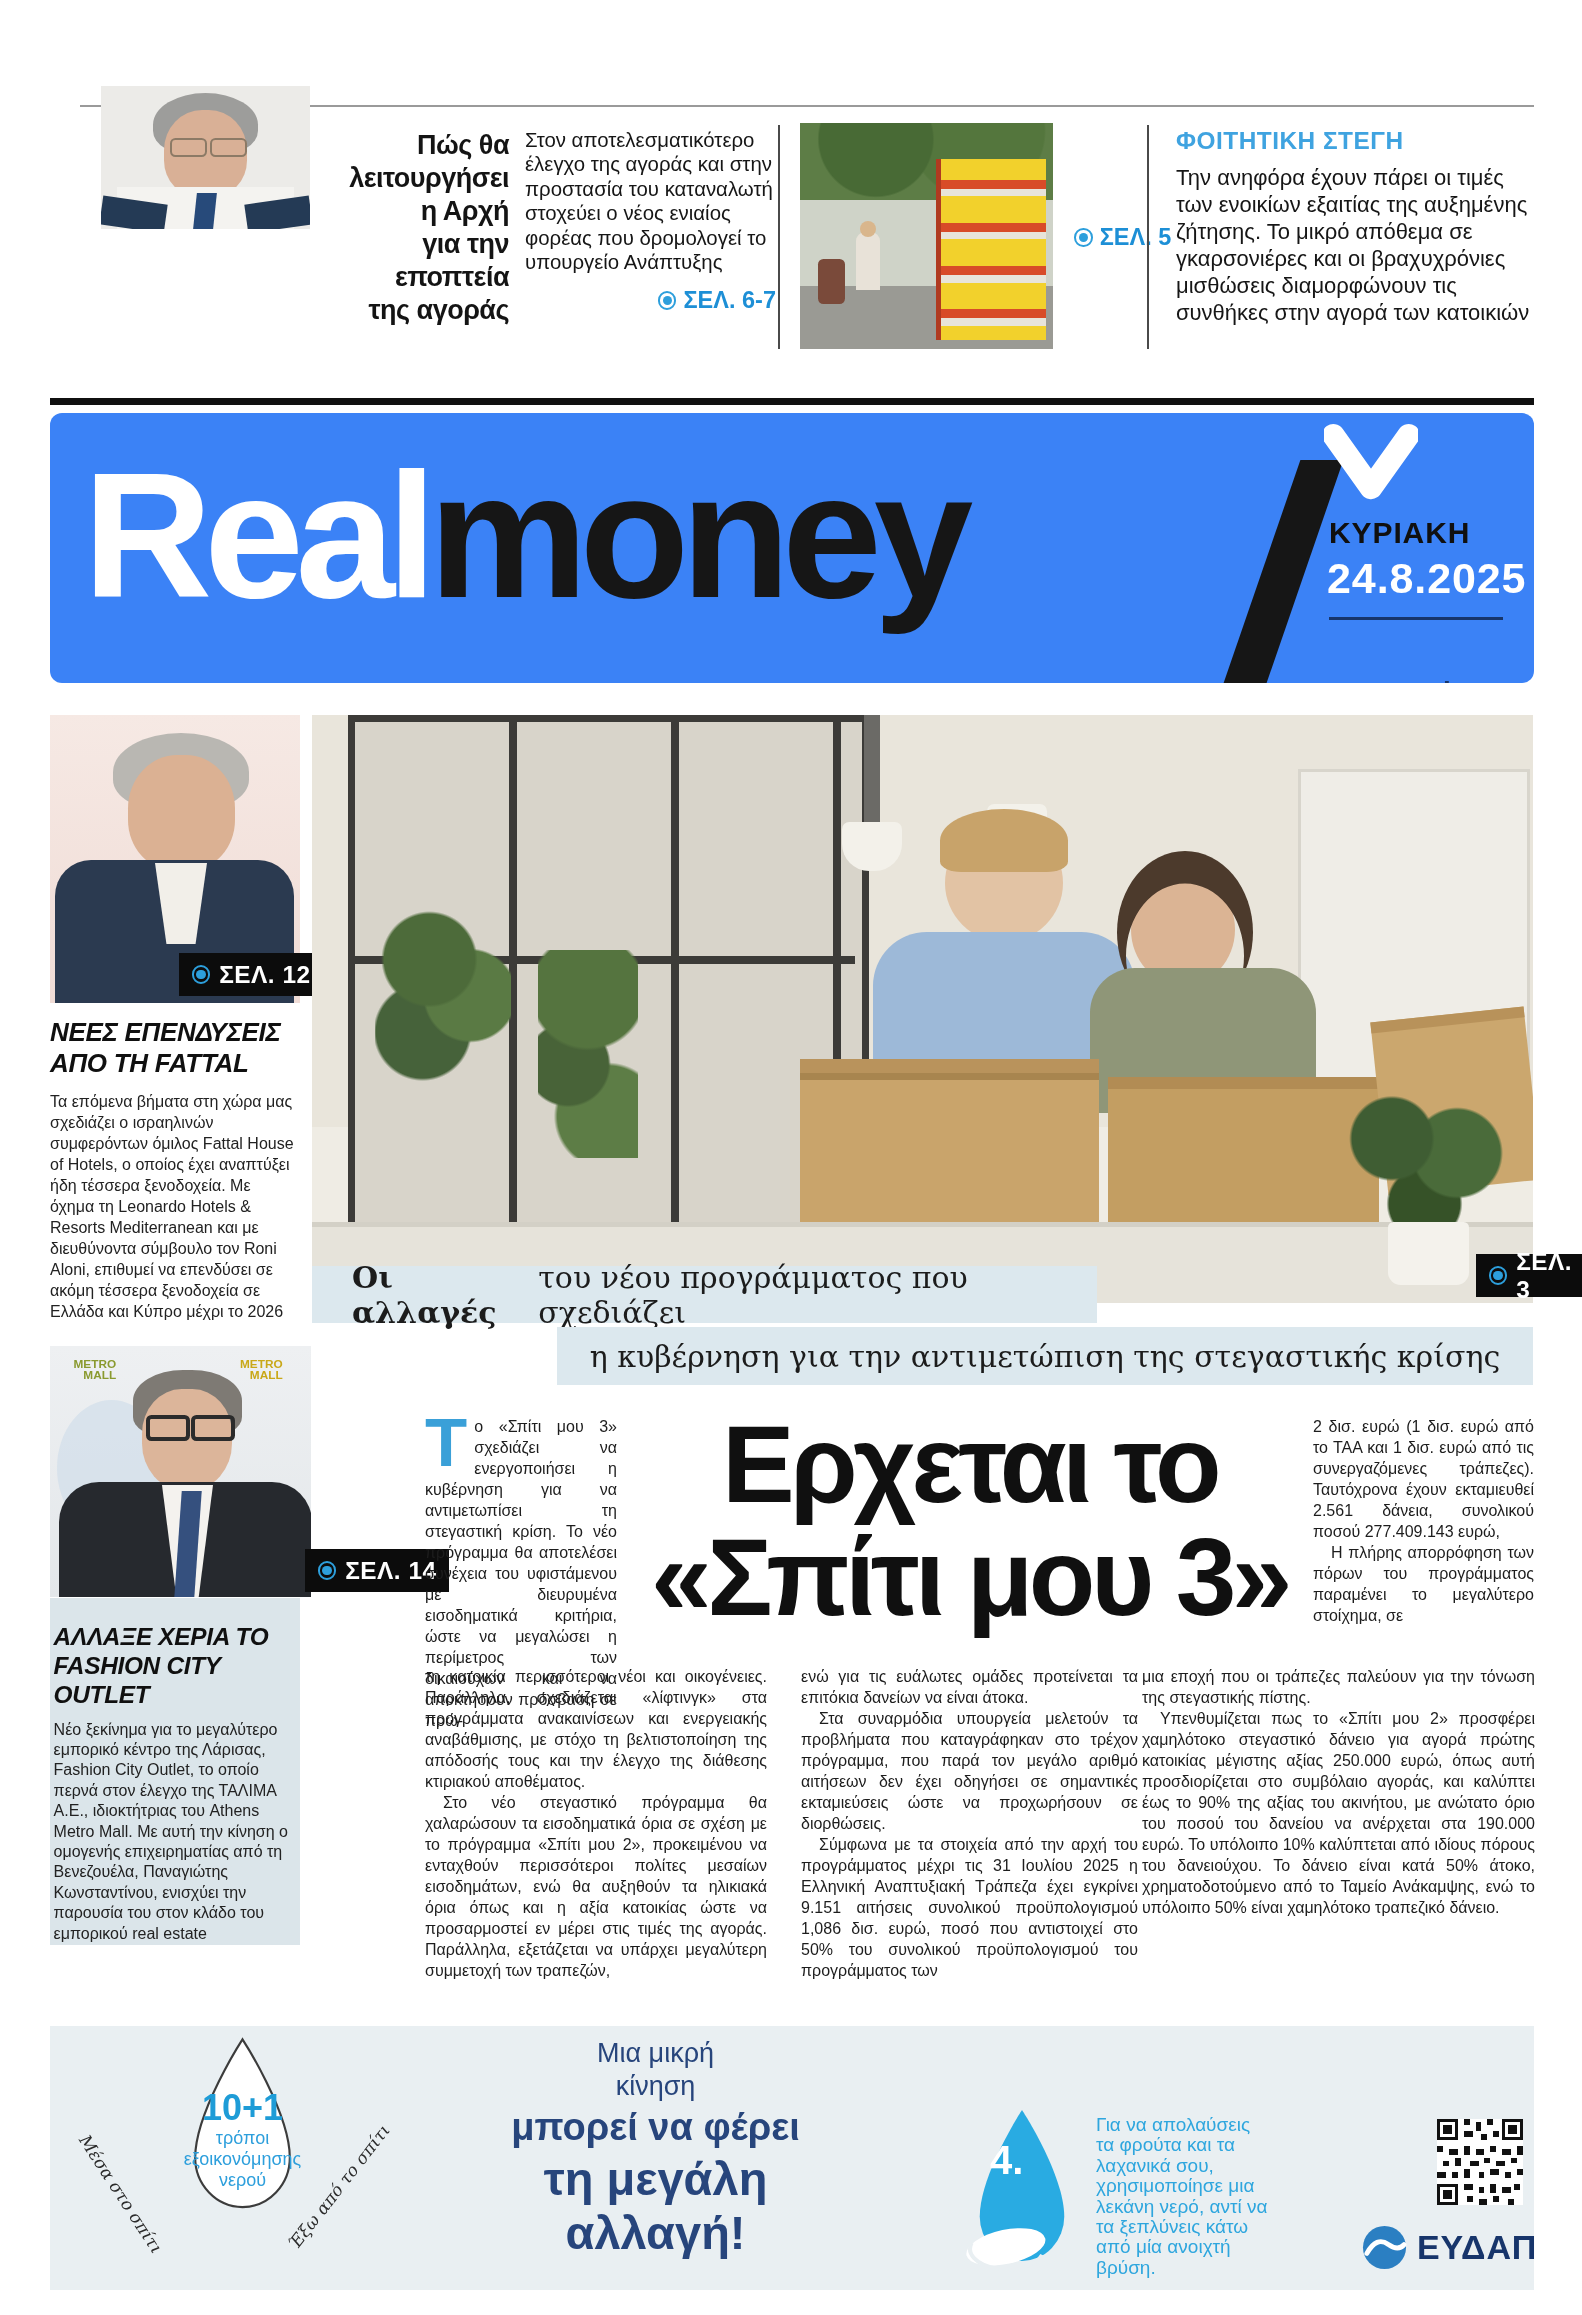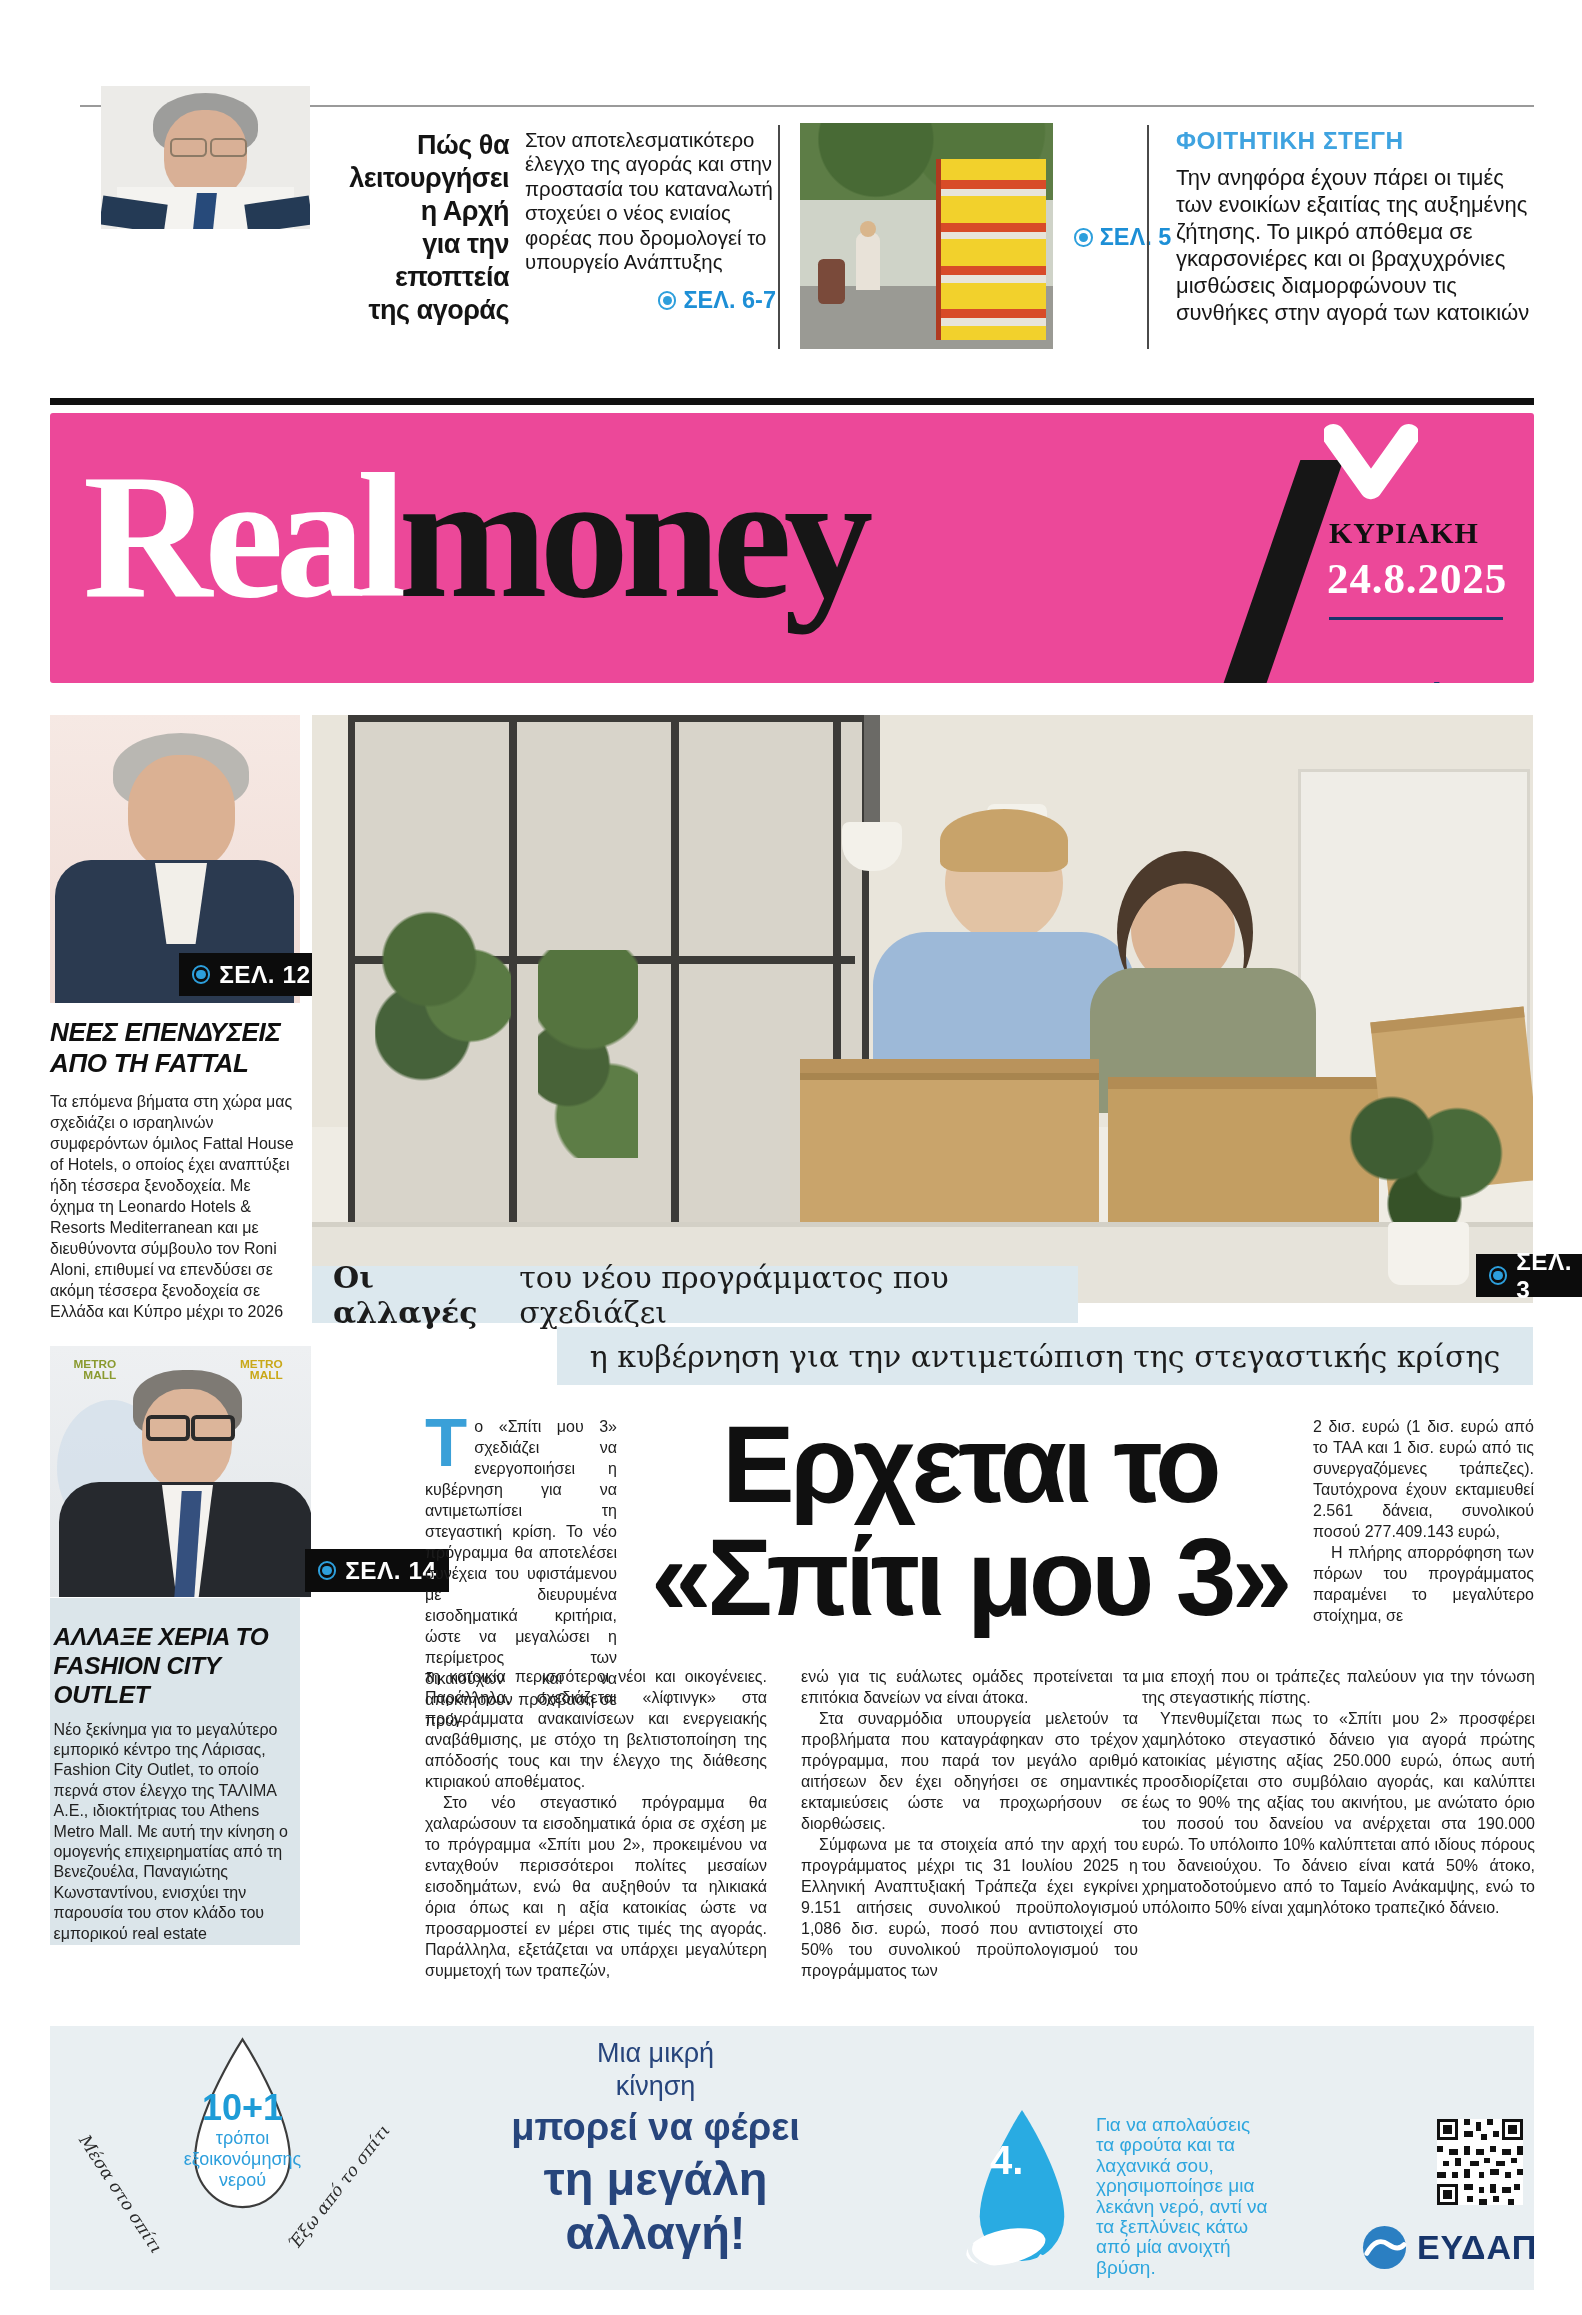--- a/index.html
+++ b/index.html
@@ -10,21 +10,21 @@
   .vrule{width:1.8px;background:#4a4a4a;}
   .top-headline{font-weight:800;font-size:27px;line-height:33px;text-align:right;color:#141414;letter-spacing:-0.5px;}
   .top-summary{font-size:20.4px;line-height:24.4px;color:#161616;}
   .pref-blue{display:inline-flex;align-items:center;gap:7.2px;color:#1d8fd6;font-weight:800;font-size:23.5px;}
   .bull{width:14.5px;height:14.5px;border:2.7px solid #2d9fdc;border-radius:50%;position:relative;display:inline-block;flex:none;}
   .bull::after{content:'';position:absolute;inset:2.7px;background:#2d9fdc;border-radius:50%;}
   .kicker{font-weight:800;font-size:24.4px;color:#3fa3e0;letter-spacing:0.5px;}
   .top-right-sum{font-size:22px;line-height:27px;margin-top:9px;color:#161616;}
   .black-rule{background:#101010;}
   
-  .masthead{background:#ec4899;border-radius:3px;overflow:hidden;font-family:Liberation Serif, serif;}
+  .masthead{background:#3b82f6;border-radius:12px;overflow:hidden;}
   .brand{font-size:179px;line-height:1;font-weight:800;letter-spacing:-8.1px;white-space:nowrap;}
   .brand .w{color:#ffffff;}
   .brand .b{color:#161616;}
   .slash{background:#161616;transform:skewX(-19deg);}
   .mast-day{font-weight:800;font-size:30px;color:#101010;letter-spacing:0.9px;}
   .mast-date{font-weight:800;font-size:43px;color:#ffffff;letter-spacing:0.9px;}
   .mast-line{background:#17356b;height:2.7px;}
   .mast-site{font-weight:700;font-size:28px;color:#17356b;margin-top:46px;}
   
   .badge-black{display:inline-flex;align-items:center;gap:9px;background:#0c0c0c;color:#fff;
@@ -192,21 +192,21 @@
   <div class="abs" style="left:796px;top:362px;width:271px;height:181px;background:#c39e62;border-top:12.7px solid #b28c54;"></div>
   <div class="abs" style="left:1067px;top:299px;width:154px;height:163px;background:#cba76e;transform:rotate(-6deg);border-top:11px solid #b8925a;"></div>
   <div class="abs" style="left:0;top:507px;width:1221px;height:81px;background:#e6e3da;border-top:5.4px solid #d3d0c6;"></div>
   <div class="abs" style="left:1031px;top:380px;width:163px;height:145px;background:radial-gradient(circle at 30% 30%,#3f5d33 0 26%,transparent 28%),radial-gradient(circle at 70% 40%,#4a6b3a 0 30%,transparent 32%),radial-gradient(circle at 50% 75%,#365228 0 26%,transparent 28%);"></div>
   <div class="abs" style="left:1076px;top:507px;width:81px;height:63px;background:#f4f2ec;border-radius:5.4px 5.4px 12.7px 12.7px;"></div>
 </div>
 <span class="abs badge-black" style="left:1476px;top:1254px;">
   <span class="bull"></span>
     <span>ΣΕΛ. 3</span>
 </span>
-<div class="abs caption-box" style="left:312px;top:1266px;width:745px;height:57px;padding-left:21px;">
+<div class="abs caption-box" style="left:312px;top:1266px;width:745px;height:57px;padding-left:40px;">
   <span class="bold">Οι αλλαγές</span>
     <span> του νέου προγράμματος που σχεδιάζει</span>
 </div>
 <div class="abs caption-box" style="left:557px;top:1327px;width:976px;height:58px;justify-content:center;">
   <span>η κυβέρνηση για την αντιμετώπιση της στεγαστικής κρίσης</span>
 </div>
 
 <div class="abs main-headline" style="left:612px;top:1408px;width:715px;">
   <div>Ερχεται το</div>
   <div>«Σπίτι μου 3»</div>

